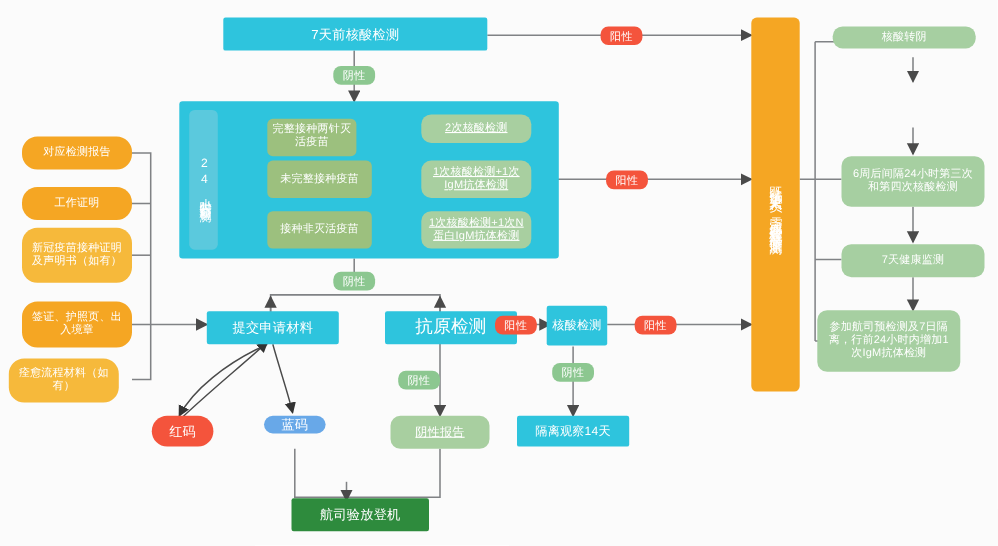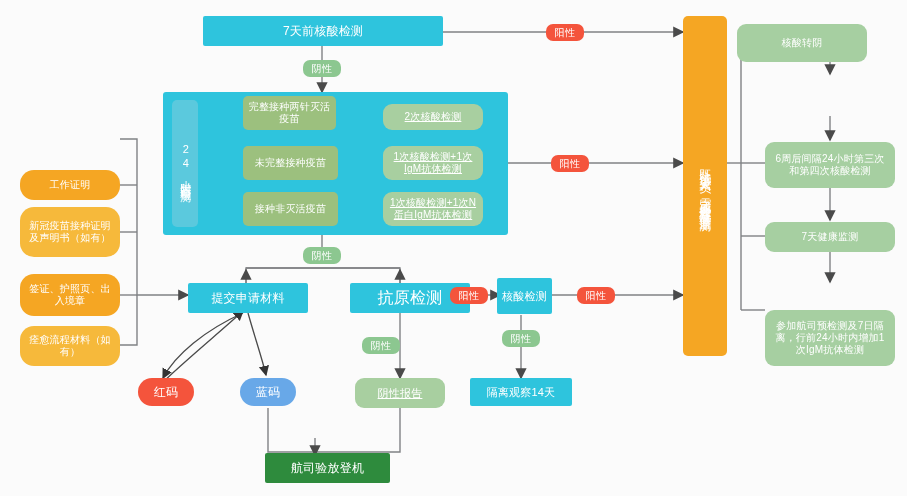--- a/index.html
+++ b/index.html
@@ -163,48 +163,49 @@
       <path d="M830,116 L830,140" marker-end="url(#ah)"></path>
       <path d="M830,188 L830,220" marker-end="url(#ah)"></path>
       <path d="M830,252 L830,282" marker-end="url(#ah)"></path>
     </g>
   </svg>
 
   <div class="panel-box panel" style="left:163px; top:92px; width:345px; height:143px; border-radius:3px;"></div>
 
   <div class="node vbar-inner vtext r-sm" style="left:172px; top:100px; width:26px; height:127px; font-size:11px;">24小时内行前检测</div>
 
-  <div class="node olive r-sm" style="left:243px; top:96px; width:93px; height:34px; font-size:10px; padding:0 3px;">完整接种两针灭活疫苗</div>
+  <div class="node olive r-sm" style="left:243px; top:108px; width:81px; height:34px; font-size:10px; padding:0 3px;font-family:Liberation Mono, monospace;">完整接种两针灭活疫苗</div>
   <div class="node olive r-sm" style="left:243px; top:146px; width:95px; height:34px; font-size:10px; padding:0 3px;">未完整接种疫苗</div>
   <div class="node olive r-sm" style="left:243px; top:192px; width:95px; height:34px; font-size:10px; padding:0 3px;">接种非灭活疫苗</div>
 
   <div class="node sage r-md" style="left:383px; top:104px; width:100px; height:26px; font-size:10px; padding:0 3px;">2次核酸检测</div>
   <div class="node sage r-md" style="left:383px; top:146px; width:100px; height:34px; font-size:10px; padding:0 4px;">1次核酸检测+1次IgM抗体检测</div>
   <div class="node sage r-md" style="left:383px; top:192px; width:100px; height:34px; font-size:10px; padding:0 4px;">1次核酸检测+1次N蛋白IgM抗体检测</div>
 
   <div class="node cyan r-sq" style="left:203px; top:16px; width:240px; height:30px; font-size:12px;">7天前核酸检测</div>
 
+  <div class="node orange r-lg" style="left:20px; top:124px; width:100px; height:30px; font-size:10px; padding:0 4px;">对应检测报告</div>
   <div class="node orange r-lg" style="left:20px; top:170px; width:100px; height:30px; font-size:10px; padding:0 4px;">工作证明</div>
   <div class="node orange-amber r-lg" style="left:20px; top:207px; width:100px; height:50px; font-size:10px; padding:0 5px;">新冠疫苗接种证明及声明书（如有）</div>
   <div class="node orange r-lg" style="left:20px; top:274px; width:100px; height:42px; font-size:10px; padding:0 5px;">签证、护照页、出入境章</div>
-  <div class="node orange-amber r-lg" style="left:20px; top:326px; width:100px; height:40px; font-size:10px; padding:0 5px;">痊愈流程材料（如有）</div>
+  <div class="node orange-amber r-lg" style="left:8px; top:326px; width:100px; height:40px; font-size:10px; padding:0 5px;">痊愈流程材料（如有）</div>
 
   <div class="node orange vtext r-sm" style="left:683px; top:16px; width:44px; height:340px; font-size:12px; padding:8px 0;">既往感染史人员，需完成痊愈流程及健康监测</div>
 
-  <div class="node sage-lite r-md" style="left:737px; top:24px; width:130px; height:38px; font-size:10px; padding:0 4px;">核酸转阴</div>
+  <div class="node sage-lite r-md" style="left:757px; top:24px; width:130px; height:20px; font-size:10px; padding:0 4px;">核酸转阴</div>
   <div class="node sage-lite r-md" style="left:765px; top:142px; width:130px; height:46px; font-size:10px; padding:16px 6px;">6周后间隔24小时第三次和第四次核酸检测</div>
   <div class="node sage-lite r-md" style="left:765px; top:222px; width:130px; height:30px; font-size:10px; padding:0 4px;">7天健康监测</div>
-  <div class="node sage-lite r-md" style="left:765px; top:282px; width:130px; height:56px; font-size:10px; padding:0 6px;margin-top:28px;">参加航司预检测及7日隔离，行前24小时内增加1次IgM抗体检测</div>
+  <div class="node sage-lite r-md" style="left:743px; top:282px; width:130px; height:56px; font-size:10px; padding:0 6px;">参加航司预检测及7日隔离，行前24小时内增加1次IgM抗体检测</div>
 
   <div class="node cyan r-sq" style="left:188px; top:283px; width:120px; height:30px; font-size:12px;">提交申请材料</div>
   <div class="node cyan r-sq" style="left:350px; top:283px; width:120px; height:30px; font-size:16px;">抗原检测</div>
   <div class="node cyan r-sq" style="left:497px; top:278px; width:55px; height:36px; font-size:11px; padding:0 4px;">核酸检测</div>
 
   <div class="node red r-lg" style="left:138px; top:378px; width:56px; height:28px; font-size:12px;">红码</div>
-  <div class="node blue r-lg" style="left:240px; top:378px; width:56px; height:28px; font-size:12px;">蓝码</div>
+  <div class="node blue r-lg" style="left:240px; top:378px; width:56px; height:16px; font-size:12px;">蓝码</div>
 
   <div class="node sage r-md" style="left:355px; top:378px; width:90px; height:30px; font-size:11px;">阴性报告</div>
   <div class="node cyan r-sq" style="left:470px; top:378px; width:102px; height:28px; font-size:11px;">隔离观察14天</div>
 
   <div class="node dgreen r-sq" style="left:253px; top:453px; width:125px; height:30px; font-size:12px;margin-left:12px;">航司验放登机</div>
 
   <div class="badge pos" style="left:546px; top:24px; width:38px; height:17px;">阳性</div>
   <div class="badge neg" style="left:303px; top:60px; width:38px; height:17px;">阴性</div>
   <div class="badge pos" style="left:551px; top:155px; width:38px; height:17px;">阳性</div>
   <div class="badge neg" style="left:303px; top:247px; width:38px; height:17px;">阴性</div>

